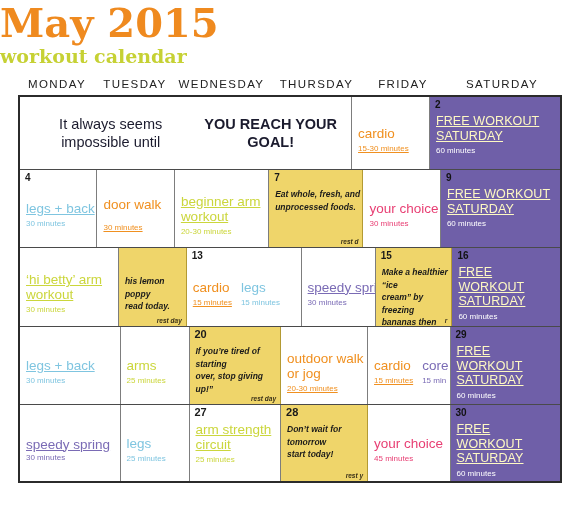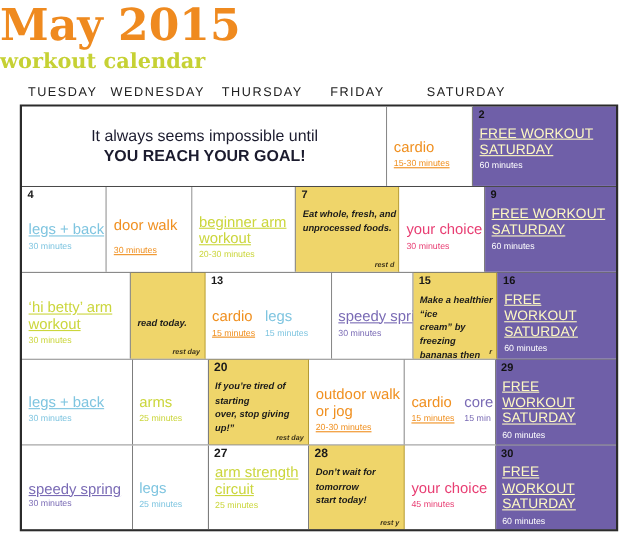--- a/index.html
+++ b/index.html
@@ -158,21 +158,21 @@
   .dual {
     display: flex;
     gap: 9px;
     align-items: flex-start;
   }
   .dual > div { flex: 0 0 auto; }
 
   
   .quote {
     display: flex;
-    flex-direction: column;
+    flex-direction: row;
     align-items: center;
     justify-content: center;
     height: 100%;
     font-family: "Liberation Sans", sans-serif;
     color: #1b1b2e;
     text-align: center;
   }
   .quote-l1 { font-size: 14.5px; line-height: 18px; }
   .quote-l2 { font-size: 14.5px; line-height: 18px; font-weight: bold; }
 
@@ -219,20 +219,21 @@
 <body>
 
 <div class="page">
 
   <div class="header">
     <div class="title-main">May 2015</div>
     <div class="title-sub">workout calendar</div>
   </div>
 
   <div class="dow-row">
+    <div class="dow" style="width:78px">MONDAY</div>
     <div class="dow" style="width:78px">TUESDAY</div>
     <div class="dow" style="width:95px">WEDNESDAY</div>
     <div class="dow" style="width:95px">THURSDAY</div>
     <div class="dow" style="width:78px">FRIDAY</div>
     <div class="dow" style="width:120px">SATURDAY</div>
   </div>
 
   <div class="grid">
 
     <div class="week" style="height:73px">
@@ -317,20 +318,21 @@
       <div class="cell white" style="width:110px">
         <div class="body-area c-green">
           <div class="wk-title">‘hi betty’ arm</div>
           <div class="wk-title">workout</div>
           <div class="wk-dur">30 minutes</div>
         </div>
       </div>
 
       <div class="cell yellow" style="width:75px">
         <div class="body-area">
+          <div class="tip">his lemon poppy</div>
           <div class="tip" style="padding-top:0">read today.</div>
         </div>
         <div class="restday">rest day</div>
       </div>
 
       <div class="cell white" style="width:128px">
         <div class="daynum">13</div>
         <div class="body-area">
           <div class="dual">
             <div class="c-orange no-ul">

